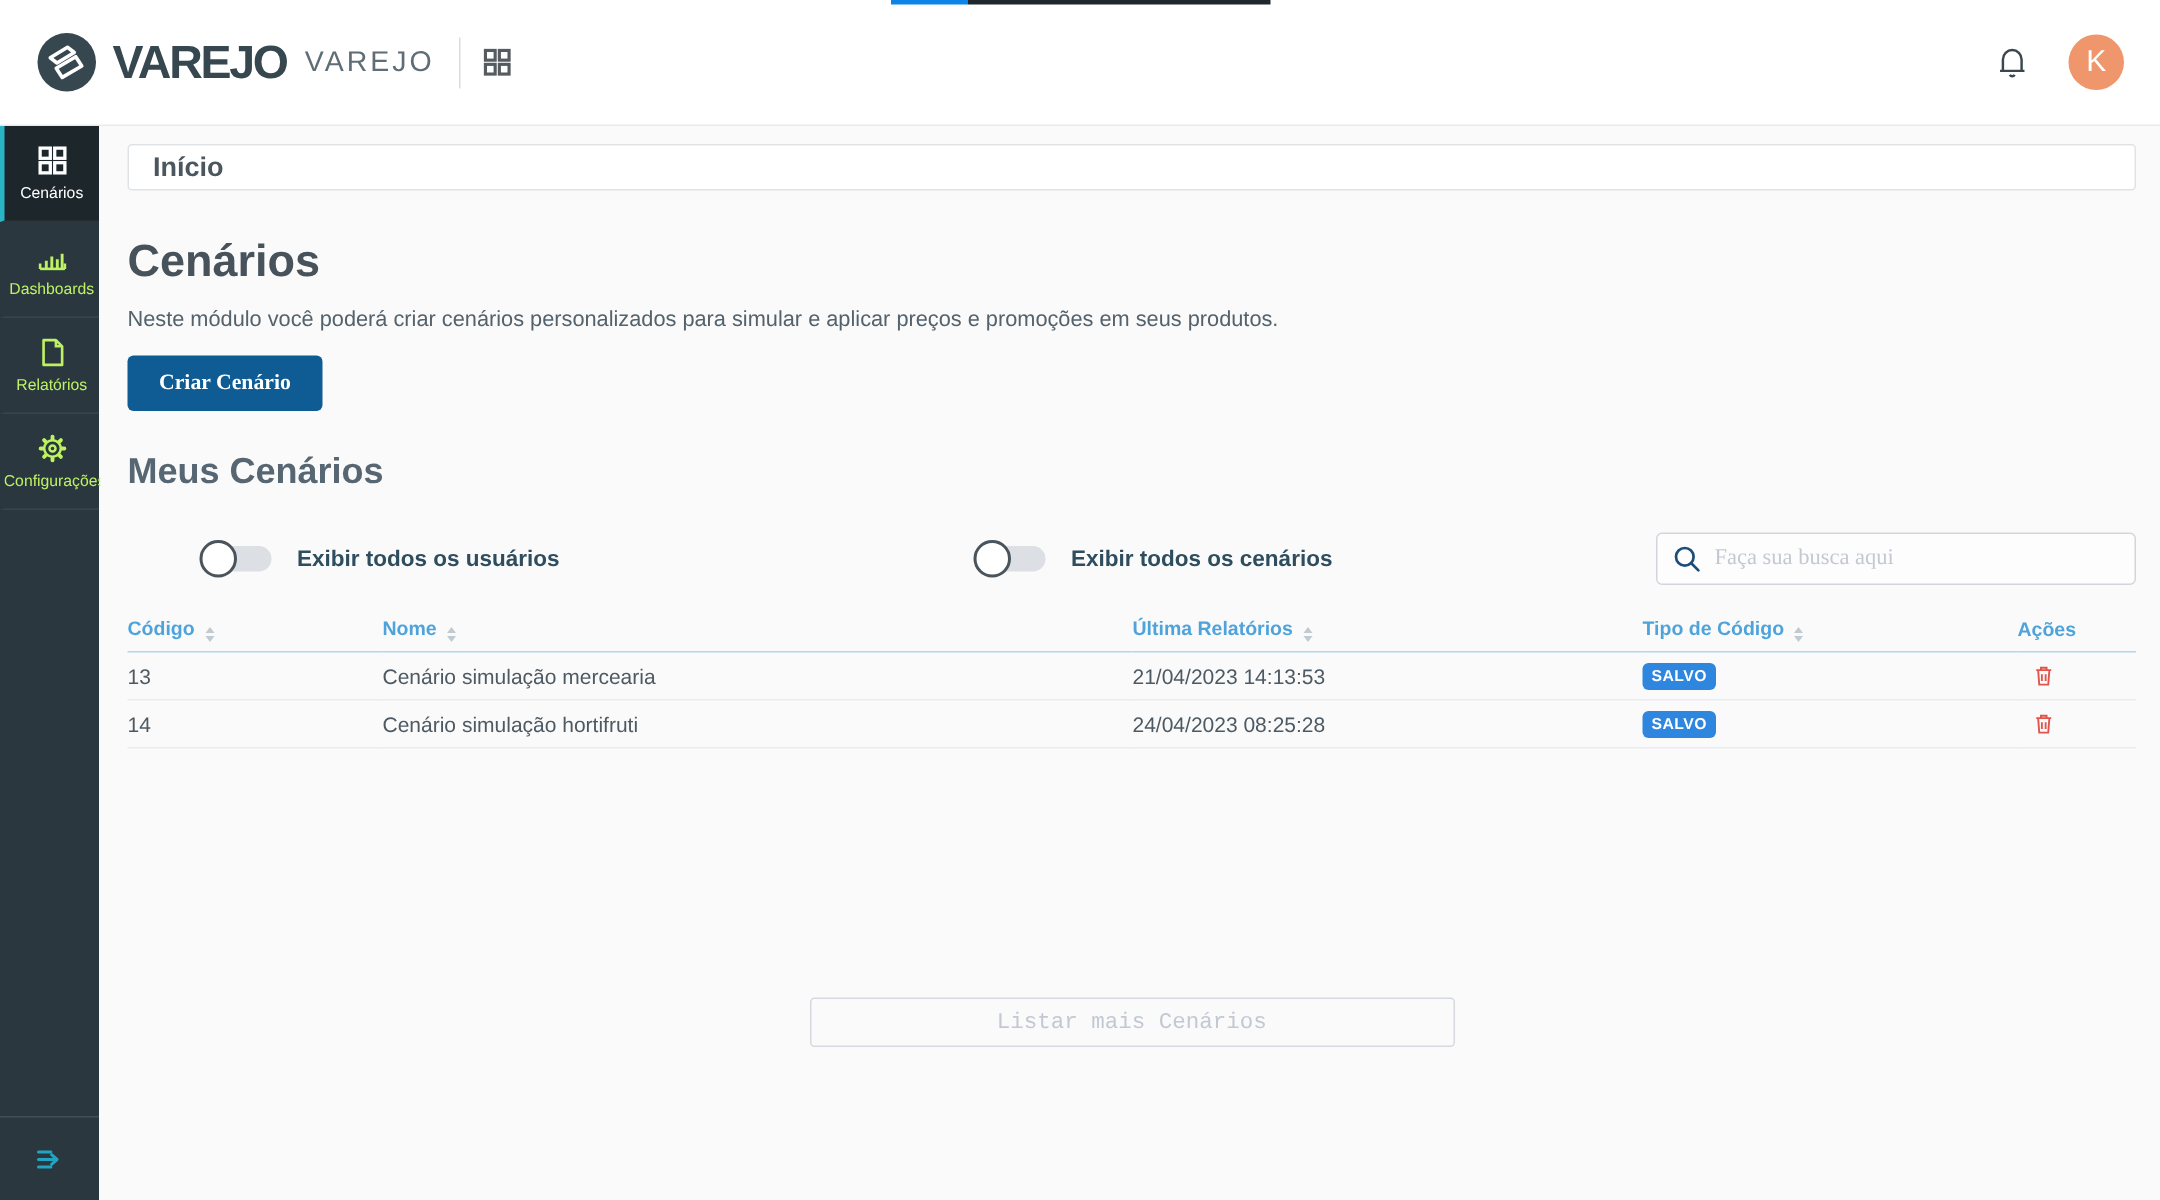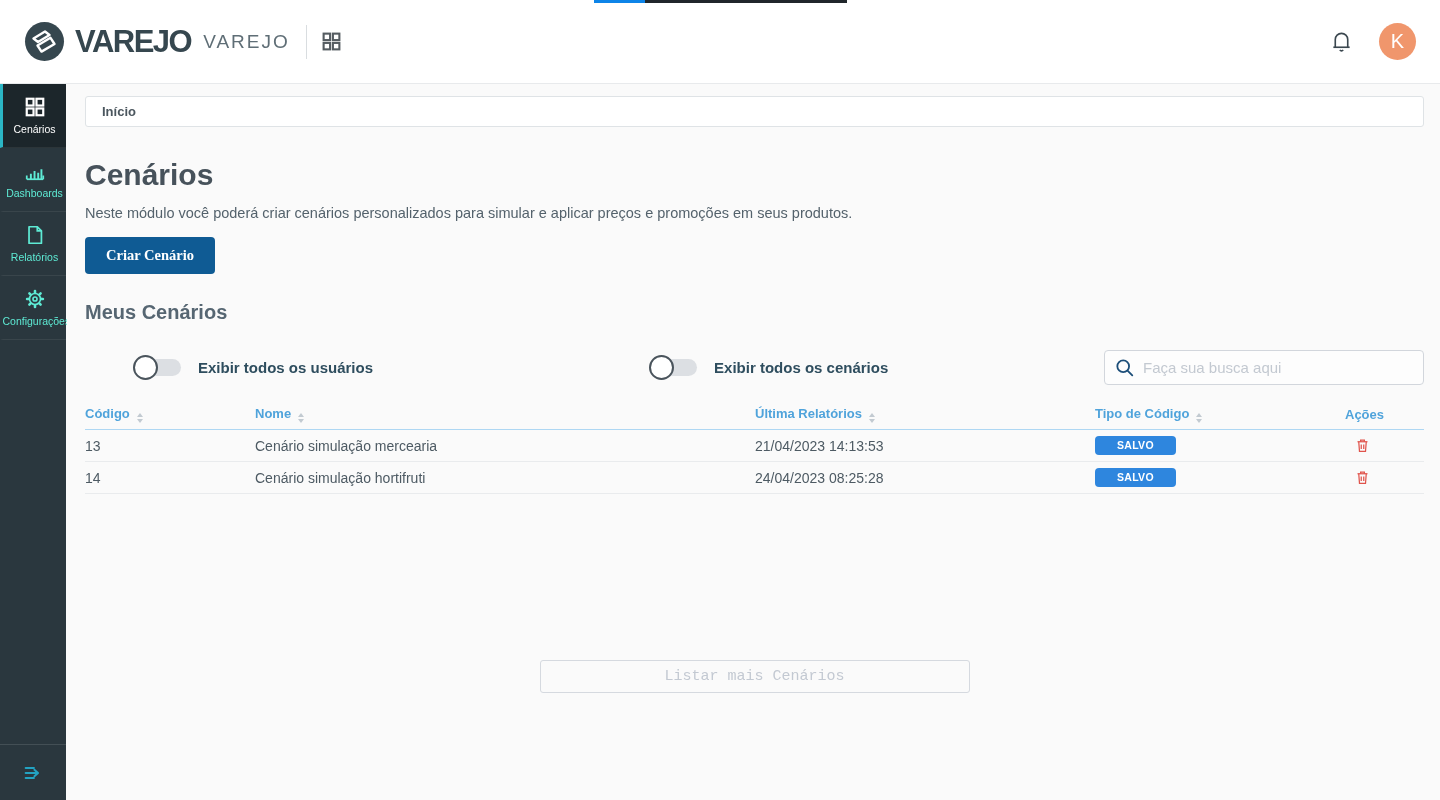--- a/index.html
+++ b/index.html
@@ -31,62 +31,62 @@
   .topbar-divider{width:1px;height:34px;background:#D9DDE0;margin:0 14px 0 16px;}
   .apps-btn{background:none;border:none;cursor:pointer;color:#555C61;display:flex;align-items:center;}
   .apps-btn svg{width:21px;height:21px;}
   .topbar-spacer{flex:1;}
   .bell-btn{background:none;border:none;cursor:pointer;color:#3B474F;margin-right:26px;display:flex;}
   .bell-btn svg{width:23px;height:25px;}
   .avatar{width:37px;height:37px;border-radius:50%;background:var(--avatar-orange);color:#fff;font-size:20px;font-weight:500;display:flex;align-items:center;justify-content:center;cursor:pointer;}
 
   
   .sidebar{position:absolute;top:84px;left:0;bottom:0;width:66px;background:var(--sidebar-bg);display:flex;flex-direction:column;z-index:9;}
-  .side-item{height:64px;display:flex;flex-direction:column;align-items:center;justify-content:center;gap:5px;color:#5eead4;cursor:pointer;border-bottom:1px solid rgba(255,255,255,0.07);border-left:3px solid transparent;width:100%;}
+  .side-item{height:64px;display:flex;flex-direction:column;align-items:center;justify-content:center;gap:5px;color:#bef264;cursor:pointer;border-bottom:1px solid rgba(255,255,255,0.07);border-left:3px solid transparent;width:100%;}
   .side-item svg{width:22px;height:22px;flex:none;}
   .side-item .side-label{font-size:10.5px;max-width:64px;overflow:hidden;white-space:nowrap;}
   .side-item.active{background:var(--sidebar-active-bg);border-left:3px solid var(--accent-teal);color:#fff;}
   .sidebar-bottom{margin-top:auto;border-top:1px solid rgba(255,255,255,0.12);height:56px;display:flex;align-items:center;justify-content:center;}
   .collapse-btn{background:none;border:none;cursor:pointer;color:#23A3C2;display:flex;}
   .collapse-btn svg{width:22px;height:22px;}
 
   
   .main{position:absolute;top:84px;left:66px;right:0;bottom:0;padding:12px 16px 0 19px;overflow:hidden;}
   .breadcrumb{background:#fff;border:1px solid #DFE3E6;border-radius:3px;height:31px;display:flex;align-items:center;padding:0 16px;}
-  .breadcrumb span{font-size:13px;font-weight:700;color:#4B565E;cursor:pointer;}
+  .breadcrumb span{font-size:18px;font-weight:700;color:#4B565E;cursor:pointer;}
   .page-title{margin-top:31px;font-size:30px;font-weight:800;color:var(--ink);}
   .page-desc{margin-top:13px;font-size:14.5px;color:#54626C;}
   .create-btn{margin-top:16px;background:var(--primary-button);color:#fff;border:none;border-radius:4px;height:37px;padding:0 21px;font-size:14.5px;font-weight:600;cursor:pointer;font-family:Liberation Serif, serif;}
-  .section-title{margin-top:27px;font-size:20px;font-weight:800;color:#566672;}
+  .section-title{margin-top:27px;font-size:24px;font-weight:800;color:#566672;}
 
   
   .controls{margin-top:26px;display:flex;align-items:center;}
   .toggle{display:flex;align-items:center;cursor:pointer;padding-left:48px;}
   .toggle + .toggle{margin-left:228px;}
   .toggle-switch{position:relative;width:48px;height:17px;flex:none;}
   .toggle-track{position:absolute;left:6px;top:0;width:42px;height:17px;background:#DCDFE3;border-radius:9px;}
   .toggle-knob{position:absolute;left:0;top:-4px;width:25px;height:25px;background:#fff;border:2px solid #4A545C;border-radius:50%;}
   .toggle-label{margin-left:17px;font-size:15px;font-weight:600;color:#2E4D5E;}
   .controls-spacer{flex:1;}
   .search-box{width:320px;height:35px;background:#FDFDFD;border:1px solid #D2D6DC;border-radius:4px;display:flex;align-items:center;padding:0 10px;}
   .search-box svg{width:19px;height:19px;flex:none;margin-right:9px;}
-  .search-box input{border:none;outline:none;background:transparent;flex:1;font-size:15px;color:#4C5962;font-family:Liberation Sans, sans-serif;}
+  .search-box input{border:none;outline:none;background:transparent;flex:1;font-size:15px;color:#4C5962;font-family:Liberation Serif, serif;}
   .search-box input::placeholder{color:#C3C9D1;}
 
   
   .scen-table{width:100%;border-collapse:collapse;margin-top:15px;table-layout:fixed;}
   .scen-table th{font-size:13px;font-weight:700;color:var(--table-header-blue);text-align:left;padding:6px 0 6px 0;border-bottom:1px solid #AED7F3;cursor:pointer;}
   .scen-table col.c-codigo{width:170px;} .scen-table col.c-nome{width:500px;}
   .scen-table col.c-data{width:340px;} .scen-table col.c-tipo{width:250px;}
   .scen-table td{font-size:14px;color:#4D5A63;padding:0;height:32px;border-bottom:1px solid #E9EBED;}
   .sort{display:inline-flex;flex-direction:column;gap:2px;margin-left:7px;vertical-align:1px;}
   .sort i{display:block;width:0;height:0;border-left:3.5px solid transparent;border-right:3.5px solid transparent;}
   .sort .up{border-bottom:4px solid #C2CAD1;}
   .sort .down{border-top:4px solid #C2CAD1;}
-  .badge{display:inline-block;background:var(--badge-blue);color:#fff;font-size:10.5px;font-weight:700;letter-spacing:.3px;padding:3px 22px;border-radius:4px;line-height:1.2;}
+  .badge{display:inline-block;background:var(--badge-blue);color:#fff;font-size:10.5px;font-weight:700;letter-spacing:.3px;padding:3px 6px;border-radius:4px;line-height:1.2;}
   .trash-btn{background:none;border:none;cursor:pointer;color:var(--danger-red);display:inline-flex;padding:2px;margin-left:8px;}
   .trash-btn svg{width:15px;height:15px;}
 
   .load-more{display:block;margin:166px auto 0;width:430px;height:33px;background:transparent;border:1px solid #D5D9DF;border-radius:3px;color:#C3C9D2;font-size:15px;font-family:Liberation Mono, monospace;cursor:pointer;}
 </style>
 </head>
 <body>
 
 <div class="artifact-bar">
   <span class="seg-blue"></span>

